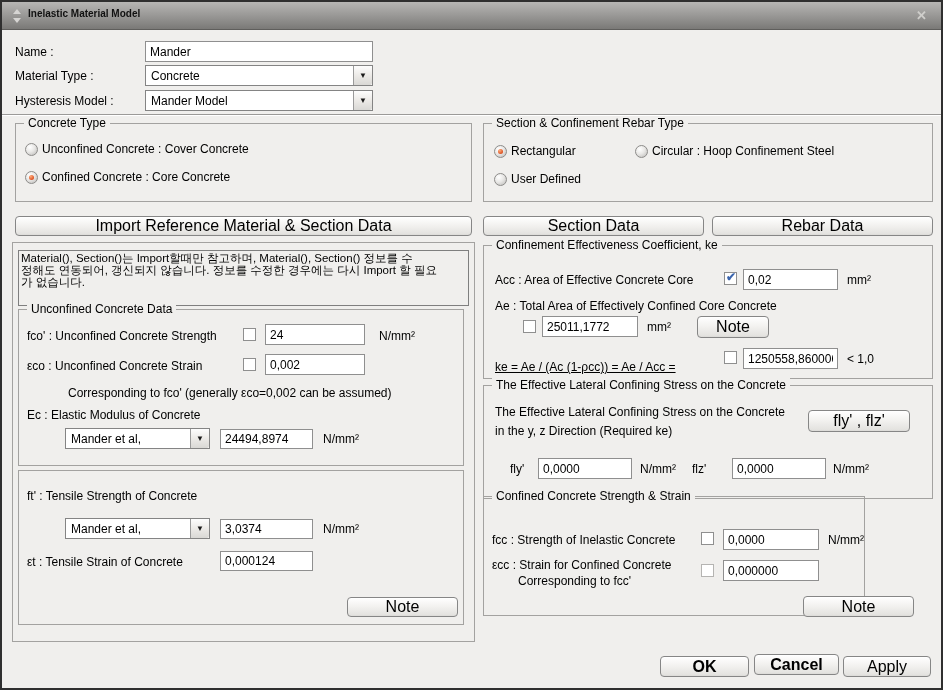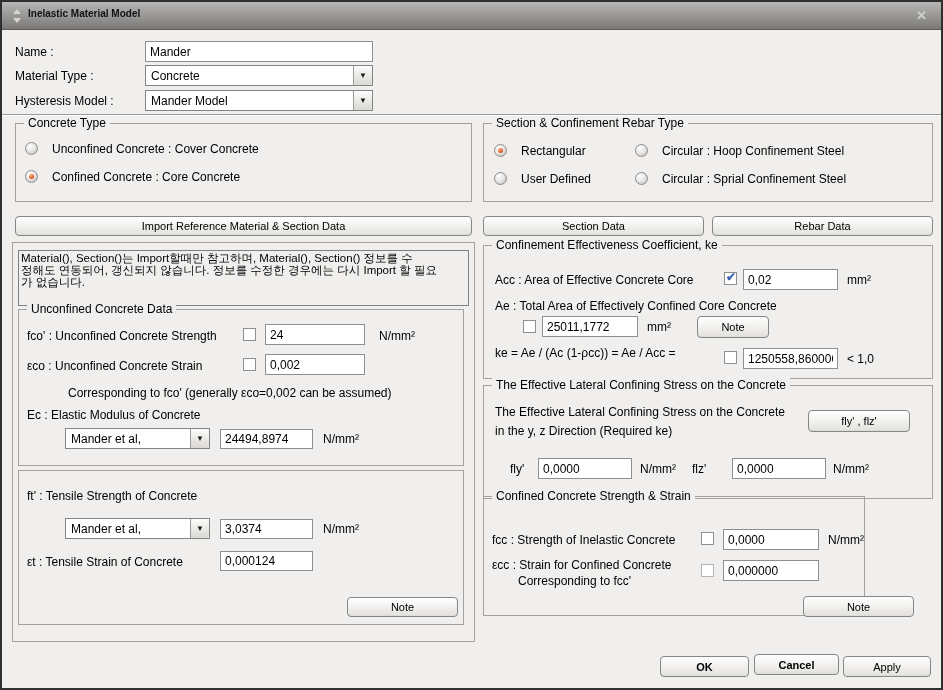--- a/index.html
+++ b/index.html
@@ -14,31 +14,31 @@
   .win-icon .td{position:absolute;left:0;bottom:0;width:0;height:0;border-left:4px solid transparent;border-right:4px solid transparent;border-top:5px solid #d6d5d3;}
   .close-x{position:absolute;right:14px;top:6px;color:#cfcecb;font-size:13px;font-weight:bold;cursor:default;}
   .lbl{position:absolute;white-space:nowrap;}
   .txt{position:absolute;border:1px solid #8f8f8f;background:#fff;
     font-family:"Liberation Sans",sans-serif;font-size:12px;color:#000;padding:0 4px;}
   .sep{position:absolute;left:0;right:0;top:112px;height:2px;border-top:1px solid #9b9a98;border-bottom:1px solid #ffffff;}
   .group{position:absolute;border:1px solid #a3a2a0;}
   .group .legend{position:absolute;top:-8px;left:8px;background:#f0efed;padding:0 4px;white-space:nowrap;}
   .btn{position:absolute;border:1px solid #868686;border-radius:4px;
     background:linear-gradient(#ffffff,#f3f2f0 45%,#e4e3e0 92%,#dbdad7);
-    display:flex;align-items:center;justify-content:center;font-size:11px;cursor:default;box-shadow:inset 0 1px 0 #fff;}
+    display:flex;align-items:center;justify-content:center;font-size:16px;cursor:default;box-shadow:inset 0 1px 0 #fff;}
   .btn.bold{font-weight:bold;}
   .combo{position:absolute;border:1px solid #848484;background:#fff;}
   .combo .val{position:absolute;left:5px;top:50%;transform:translateY(-50%);white-space:nowrap;}
   .combo .cbtn{position:absolute;right:0;top:0;bottom:0;width:19px;
     background:linear-gradient(#fdfdfd,#eceae7 50%,#d9d8d5);border-left:1px solid #9a9a9a;border-radius:0 2px 2px 0;
     display:flex;align-items:center;justify-content:center;font-size:8px;color:#1a1a1a;}
   .cb{position:absolute;width:13px;height:13px;background:#fff;border:1px solid #8f8f8f;}
   .cb.dim{border-color:#b5b4b2;}
   .cb .mark{position:absolute;left:1px;top:-3px;font-style:normal;font-weight:bold;font-size:12px;color:#3a64ad;}
-  .radio-row{position:absolute;display:flex;align-items:flex-start;gap:14px;}
+  .radio-row{position:absolute;display:flex;align-items:center;gap:4px;}
   .radio{width:13px;height:13px;border-radius:50%;border:1px solid #8d8c8a;position:relative;flex:0 0 auto;
     background:radial-gradient(circle at 35% 30%,#ffffff 0%,#e9e8e6 45%,#b9b8b6 100%);}
   .radio.sel::after{content:"";position:absolute;left:3px;top:3px;width:5px;height:5px;border-radius:50%;
     background:radial-gradient(circle at 35% 30%,#ffab7a,#d94e1f 75%);}
   .infobox{position:absolute;border:1px solid #7f7f7f;background:#f0efed;padding:1px 2px;
     font-size:11.5px;line-height:12px;white-space:nowrap;overflow:hidden;}
   .unit{position:absolute;white-space:nowrap;}
 </style>
 </head>
 <body>
@@ -88,24 +88,20 @@
       <span>Rectangular</span>
     </div>
     <div class="radio-row" style="left:151px;top:20px;">
       <span class="radio"></span>
       <span>Circular : Hoop Confinement Steel</span>
     </div>
     <div class="radio-row" style="left:10px;top:48px;">
       <span class="radio"></span>
       <span>User Defined</span>
     </div>
-    <div class="radio-row" style="left:151px;top:48px;">
-      <span class="radio"></span>
-      <span>Circular : Sprial Confinement Steel</span>
-    </div>
   </div>
 
   <div class="btn" style="left:13px;top:214px;width:457px;height:20px;">Import Reference Material &amp; Section Data</div>
   <div class="btn" style="left:481px;top:214px;width:221px;height:20px;">Section Data</div>
   <div class="btn" style="left:710px;top:214px;width:221px;height:20px;">Rebar Data</div>
 
   <div class="group" style="left:10px;top:240px;width:463px;height:400px;"></div>
 
   <div class="infobox" style="left:16px;top:248px;width:451px;height:56px;">
     <div>Material(), Section()는 Import할때만 참고하며, Material(), Section() 정보를 수</div>
@@ -151,21 +147,21 @@
   <span class="cb" style="left:722px;top:270px;">
       <i class="mark">✔</i>
     </span>
   <input class="txt" style="left: 741px; top: 267px; width: 95px; height: 21px;" value="0,02">
   <span class="unit" style="left:845px;top:271px;">mm²</span>
   <span class="lbl" style="left:493px;top:297px;">Ae : Total Area of Effectively Confined Core Concrete</span>
   <span class="cb" style="left:521px;top:318px;"></span>
   <input class="txt" style="left: 540px; top: 314px; width: 96px; height: 21px;" value="25011,1772">
   <span class="unit" style="left:645px;top:318px;">mm²</span>
   <div class="btn" style="left:695px;top:314px;width:72px;height:22px;">Note</div>
-  <span class="lbl" style="left:493px;top:344px;">ke = Ae / (Ac (1-ρcc)) = Ae / Acc =</span>
+  <span class="lbl" style="left:493px;top:358px;text-decoration:underline;">ke = Ae / (Ac (1-ρcc)) = Ae / Acc =</span>
   <span class="cb" style="left:722px;top:349px;"></span>
   <input class="txt" style="left: 741px; top: 346px; width: 95px; height: 21px;" value="1250558,860000">
   <span class="unit" style="left:845px;top:350px;">&lt; 1,0</span>
 
   <div class="group" style="left:481px;top:383px;width:450px;height:114px;">
     <span class="legend">The Effective Lateral Confining Stress on the Concrete</span>
   </div>
   <span class="lbl" style="left:493px;top:403px;">The Effective Lateral Confining Stress on the Concrete</span>
   <span class="lbl" style="left:493px;top:422px;">in the y, z Direction (Required ke)</span>
   <div class="btn" style="left:806px;top:408px;width:102px;height:22px;">fly' , flz'</div>

